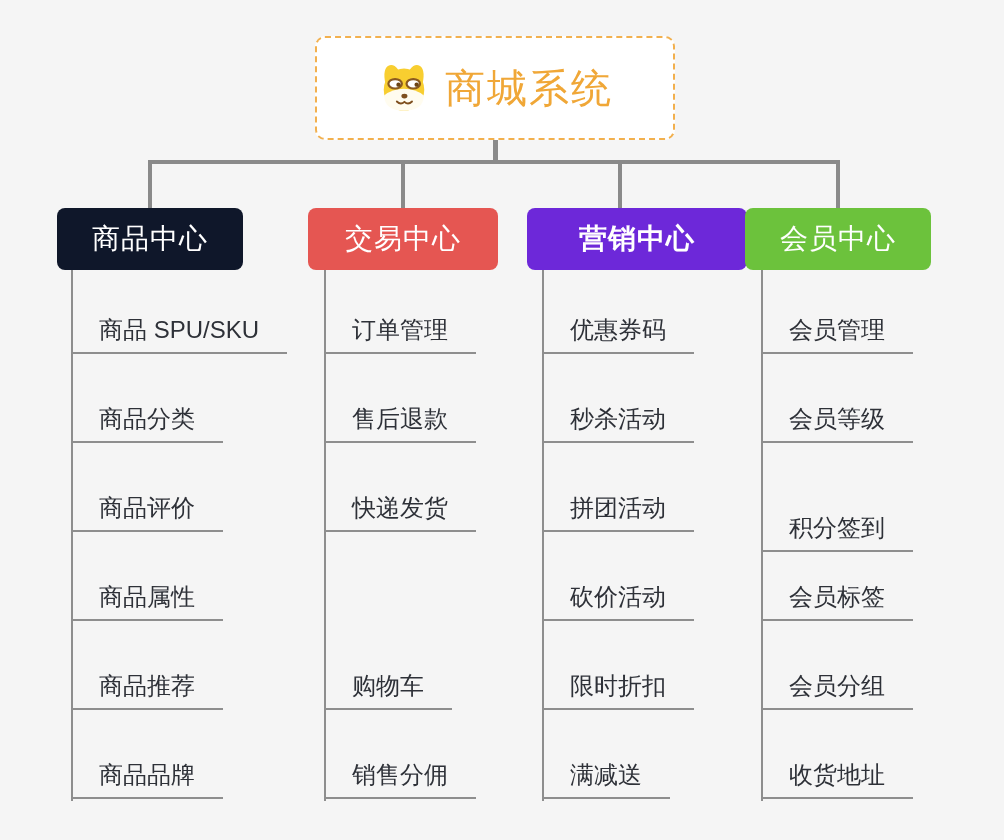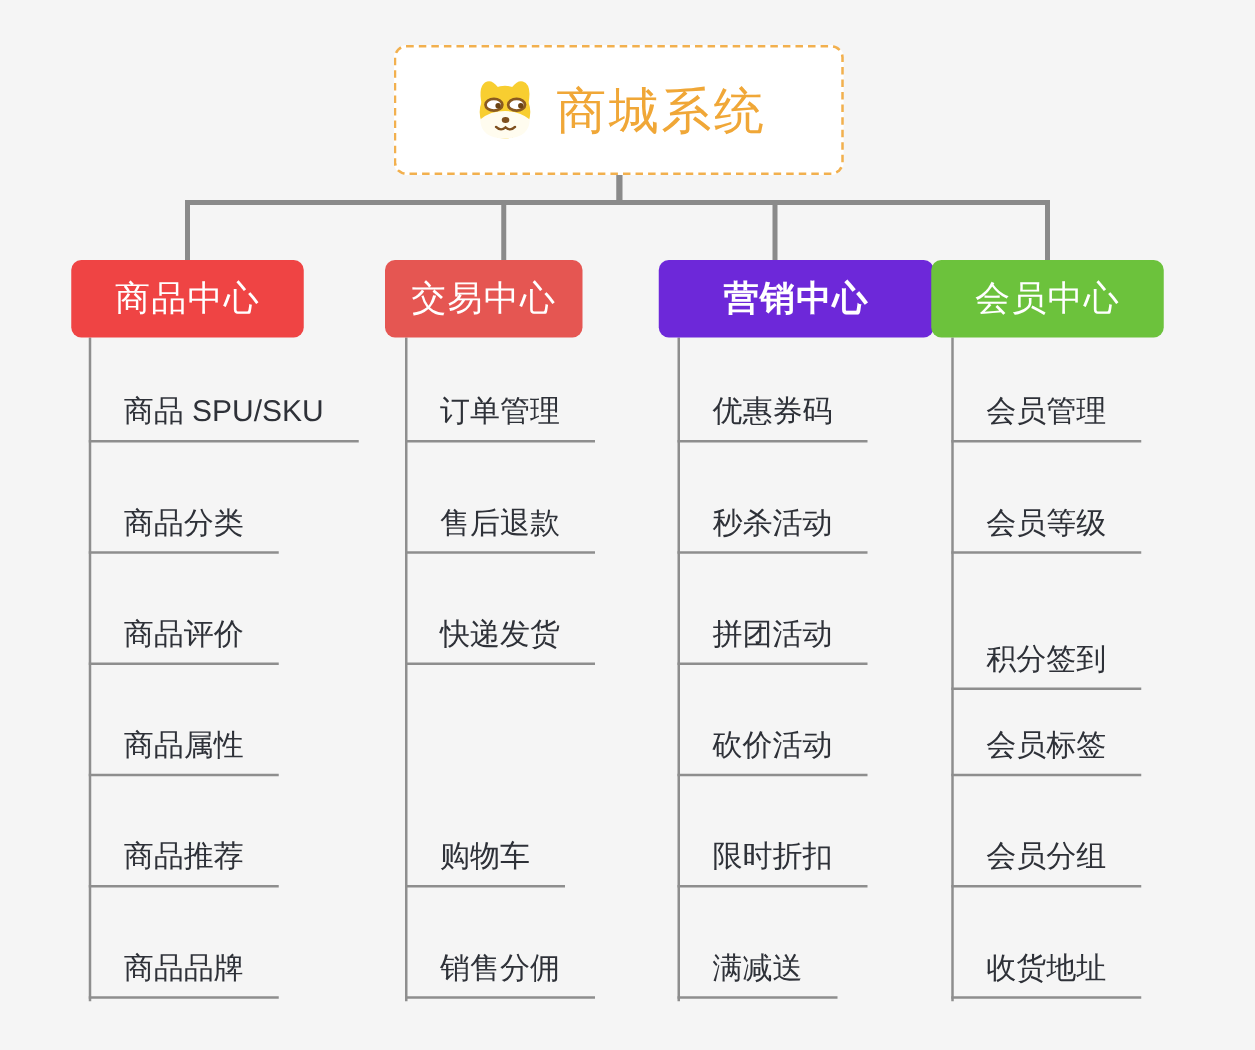--- a/index.html
+++ b/index.html
@@ -76,24 +76,24 @@
         <circle cx="25.5" cy="28" r="2.6" fill="#6b4314"></circle>
         <ellipse cx="43" cy="27" rx="8" ry="5.6" fill="#ffffff" stroke="#8a5a20" stroke-width="2.6"></ellipse>
         <circle cx="47" cy="28" r="2.6" fill="#6b4314"></circle>
         <ellipse cx="32.5" cy="41.5" rx="3.6" ry="2.8" fill="#7e4f1e"></ellipse>
         <path d="M23.5 48 Q28 52.5 32.5 48.5 Q37 52.5 41.5 48" fill="none" stroke="#7e4f1e" stroke-width="2.2" stroke-linecap="round"></path>
       </svg>
     </span>
     <span class="root-title" style="color: rgb(240, 167, 55);">商城系统</span>
   </div>
 
-  <div class="branch-node" style="left: 57px; width: 186px; background-color: #ef4444;">
+  <div class="branch-node" style="left: 57px; width: 186px; background-color: #0f172a;">
     <span>商品中心</span>
   </div>
-  <div class="branch-node" style="left: 308px; width: 158px; background-color: rgb(229, 86, 82);">
+  <div class="branch-node" style="left: 308px; width: 190px; background-color: rgb(229, 86, 82);">
     <span>交易中心</span>
   </div>
   <div class="branch-node" style="left: 527px; width: 220px; background-color: #6d28d9; font-weight: bold;">
     <span>营销中心</span>
   </div>
   <div class="branch-node" style="left: 745px; width: 186px; background-color: rgb(108, 194, 60);">
     <span>会员中心</span>
   </div>
 
   <div class="child-item" style="left:71px; top:314px;">商品 SPU/SKU</div>

